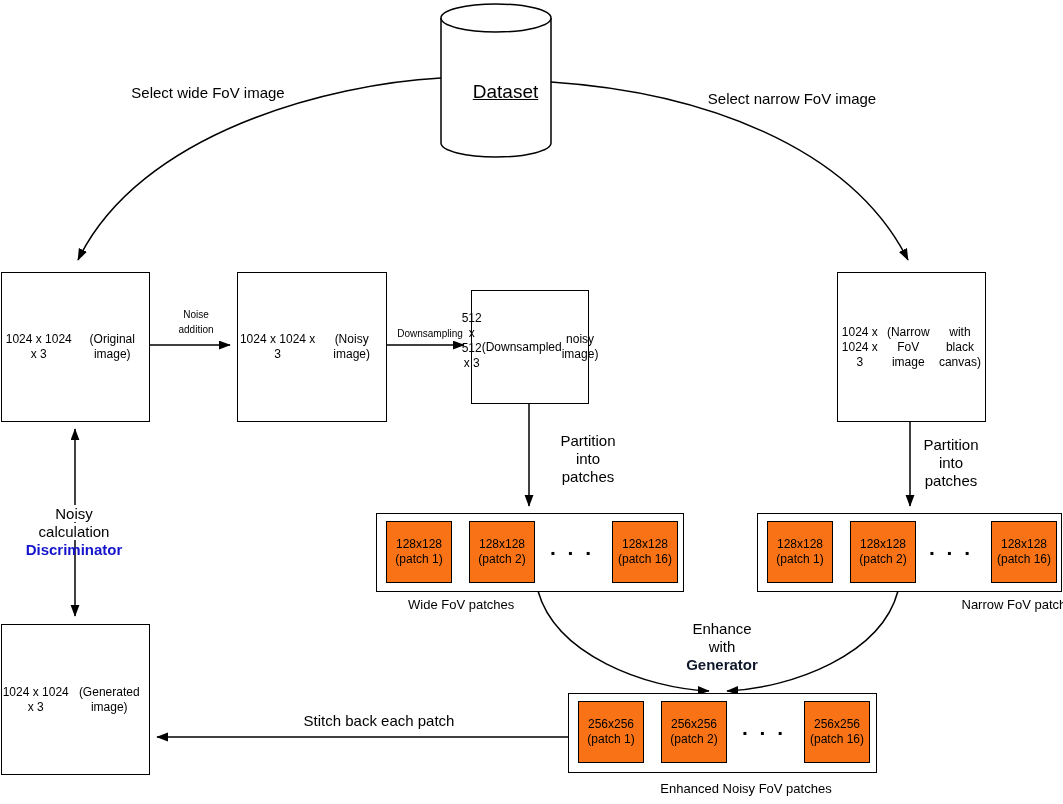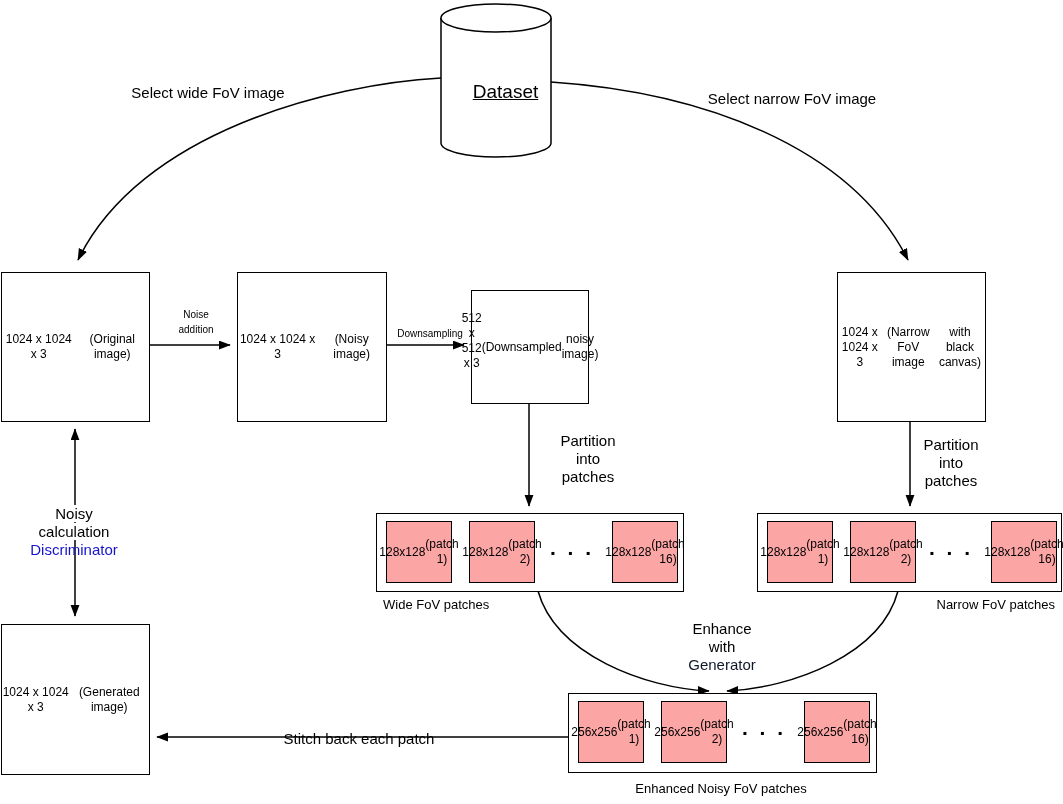--- a/index.html
+++ b/index.html
@@ -8,33 +8,33 @@
     font-family:"Liberation Sans",sans-serif;color:#000;overflow:hidden;
   }
   svg.wires{position:absolute;left:0;top:0;z-index:1;}
   .node{
     position:absolute;border:1.5px solid #000;background:#fff;z-index:2;
     display:flex;flex-direction:row;align-items:center;justify-content:center;
     text-align:center;font-size:12px;line-height:15px;
   }
   .patch-container{position:absolute;border:1.5px solid #000;background:#fff;z-index:2;}
   .patch{
-    position:absolute;border:1.4px solid #000;width:64px;height:60px;top:7px;background:#fca5a5;
-    display:flex;flex-direction:row;align-items:center;justify-content:center;
+    position:absolute;border:1.4px solid #000;width:64px;height:60px;top:7px;background:#f97316;
+    display:flex;flex-direction:column;align-items:center;justify-content:center;
     text-align:center;font-size:12px;line-height:15px;
   }
   .dots{
     position:absolute;top:22px;width:74px;text-align:center;
     font-size:21px;font-weight:bold;letter-spacing:3px;
   }
   .lbl{position:absolute;z-index:3;text-align:center;}
   .lbl-sm{font-size:10px;line-height:15px;}
-  .lbl-md{font-size:13px;line-height:16px;}
+  .lbl-md{font-size:13px;line-height:16px;margin-left:25px;}
   .lbl-lg{font-size:15px;line-height:18px;}
-  .accent{font-weight:normal;}
+  .accent{font-weight:bold;}
   .whitebg{background:#fff;padding:0 2px;}
   .gap-below{margin-bottom:13px;}
   .block{display:block;}
 </style>
 </head>
 <body>
 
 <div class="canvas">
 
   <svg class="wires" width="1063" height="804" viewBox="0 0 1063 804">
@@ -174,15 +174,15 @@
       <span class="block">(patch 2)</span>
     </div>
     <div class="dots" style="left:158px;">. . .</div>
     <div class="patch" style="left:235px;">
       <span class="block">256x256</span>
       <span class="block">(patch 16)</span>
     </div>
   </div>
   <div class="lbl lbl-md" style="left:596px;top:781px;width:250px;">Enhanced Noisy FoV patches</div>
 
-  <div class="lbl lbl-lg" style="left:234px;top:712px;width:250px;margin-top:18px;">Stitch back each patch</div>
+  <div class="lbl lbl-lg" style="left:254px;top:712px;width:250px;">Stitch back each patch</div>
 
 </div>
 
 </body></html>

